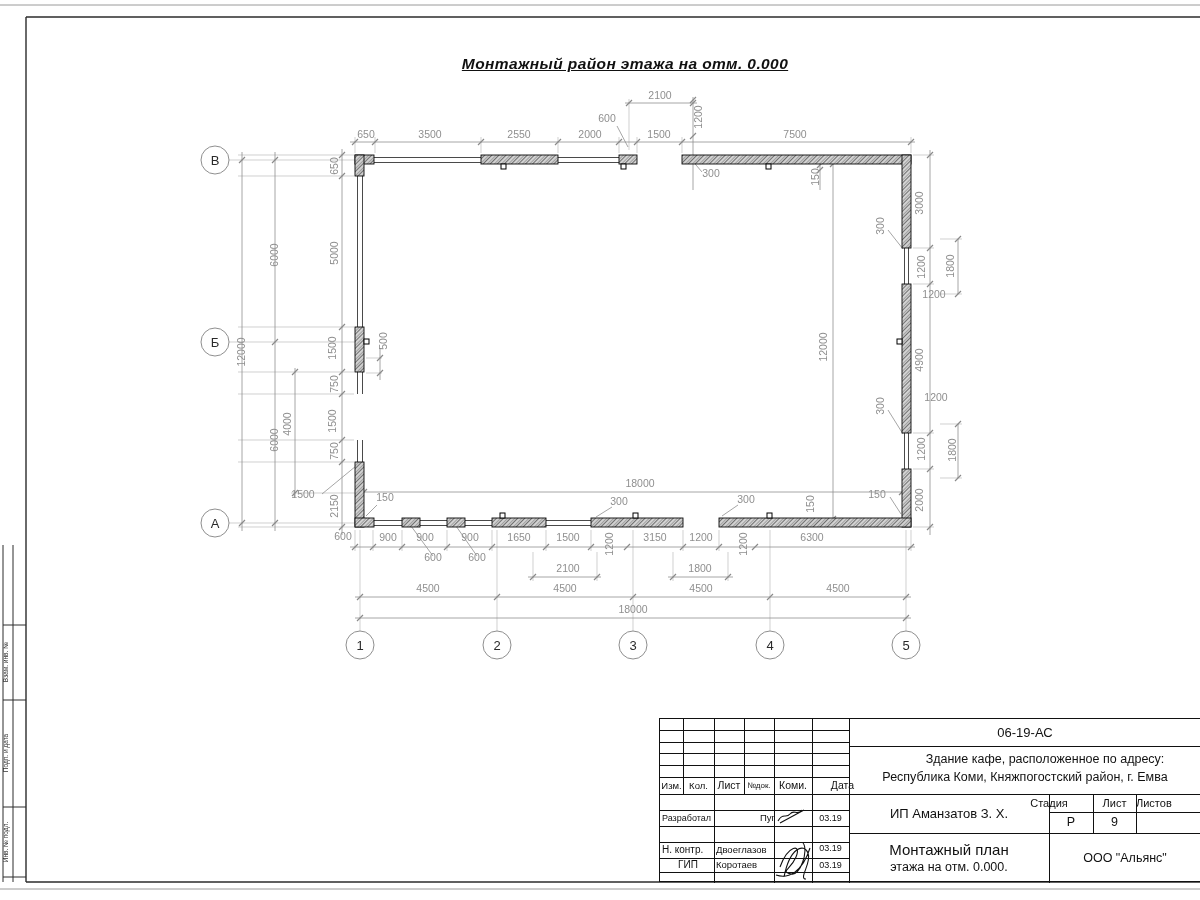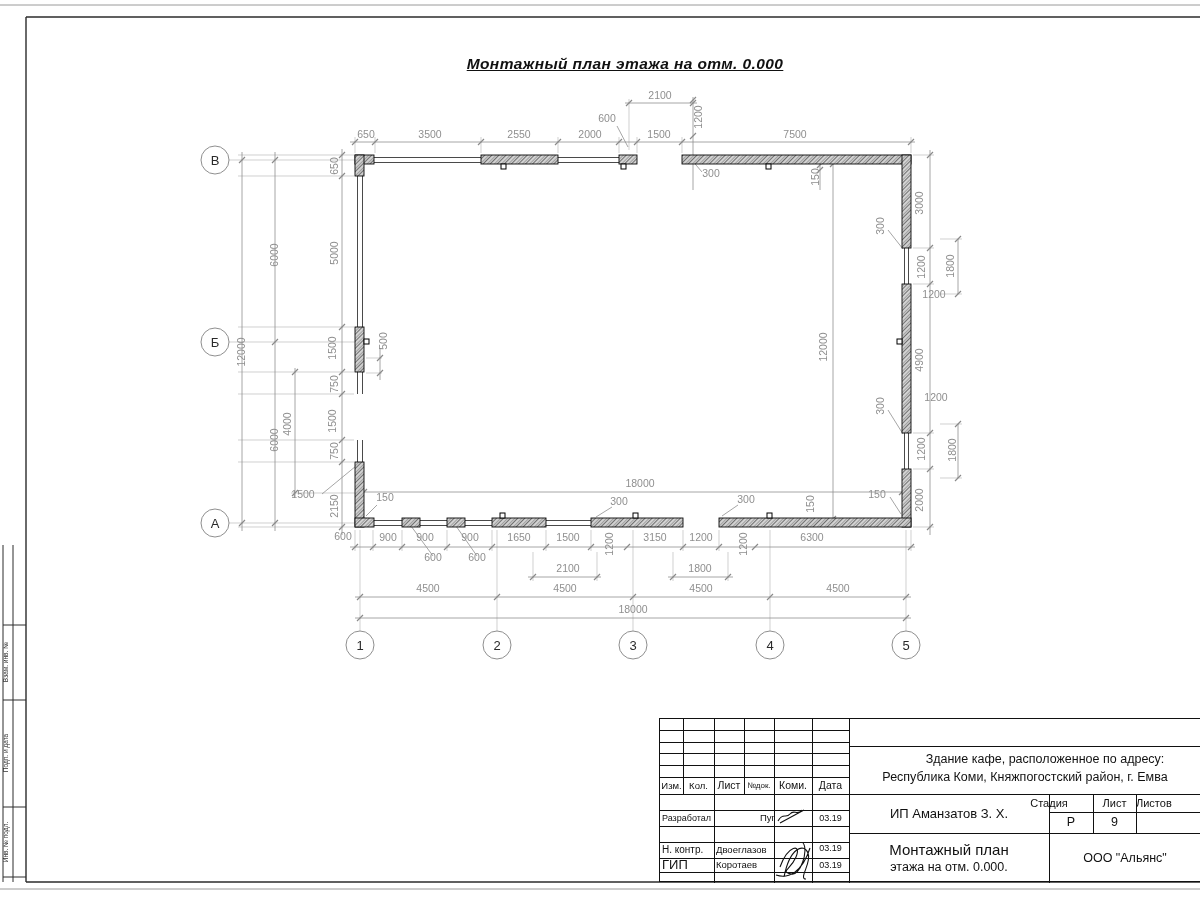--- a/index.html
+++ b/index.html
@@ -221,21 +221,21 @@
           <text x="906" y="649.5" class="axis">5</text>
         </g>
       </g>
   <g id="frame-labels-layer">
         <text x="8" y="662" class="frame-label" transform="rotate(-90 8 662)">Взам. инв. №</text>
         <text x="8" y="753" class="frame-label" transform="rotate(-90 8 753)">Подп. и дата</text>
         <text x="8" y="842" class="frame-label" transform="rotate(-90 8 842)">Инв. № подл.</text>
       </g>
 </svg>
 
-<div class="plan-title">Монтажный план этажа на отм. 0.000</div>
+<div class="plan-title">Монтажный район этажа на отм. 0.000</div>
 
 <div class="tblock">
 
   <div class="vl b" style="left:189px;top:0;height:164px;"></div>
   <div class="vl" style="left:23px;top:0;height:75px;"></div>
   <div class="vl" style="left:54px;top:0;height:164px;"></div>
   <div class="vl" style="left:84px;top:0;height:75px;"></div>
   <div class="vl" style="left:114px;top:0;height:164px;"></div>
   <div class="vl" style="left:152px;top:0;height:164px;"></div>
   <div class="vl" style="left:389px;top:75px;height:89px;"></div>
@@ -255,37 +255,38 @@
   <div class="hl" style="left:0;top:153px;width:189px;"></div>
   <div class="hl b" style="left:189px;top:27px;width:352px;"></div>
   <div class="hl b" style="left:189px;top:114px;width:352px;"></div>
   <div class="hl" style="left:389px;top:93px;width:152px;"></div>
 
   <div class="cell" style="left:0;top:58px;width:23px;height:17px;font-size:9.5px;line-height:17px;">Изм.</div>
   <div class="cell" style="left:23px;top:58px;width:31px;height:17px;font-size:9.5px;line-height:17px;">Кол.</div>
   <div class="cell" style="left:54px;top:58px;width:30px;height:17px;font-size:10.5px;line-height:17px;">Лист</div>
   <div class="cell" style="left:84px;top:58px;width:30px;height:17px;font-size:8px;line-height:17px;">№док.</div>
   <div class="cell" style="left:114px;top:58px;width:38px;height:17px;font-size:10.5px;line-height:17px;">Коми.</div>
-  <div class="cell" style="left:152px;top:58px;width:37px;height:17px;font-size:10.5px;line-height:17px;">Дата</div>
+  <div class="cell" style="left:164px;top:58px;width:37px;height:17px;font-size:10.5px;line-height:17px;">Дата</div>
 
   <div class="cell" style="left:2px;top:91px;width:52px;height:16px;font-size:9px;line-height:16px;text-align:left;">Разработал</div>
   <div class="cell" style="left:56px;top:91px;width:58px;height:16px;font-size:9.5px;line-height:16px;text-align:left;padding-left:44px;">Пупков</div>
   <div class="cell" style="left:152px;top:91px;width:37px;height:16px;font-size:9px;line-height:16px;">03.19</div>
   <div class="cell" style="left:2px;top:123px;width:52px;height:16px;font-size:10px;line-height:16px;text-align:left;">Н. контр.</div>
   <div class="cell" style="left:56px;top:123px;width:58px;height:16px;font-size:9.5px;line-height:16px;text-align:left;">Двоеглазов</div>
   <div class="cell" style="left:152px;top:121px;width:37px;height:16px;font-size:9px;line-height:16px;">03.19</div>
-  <div class="cell" style="left:2px;top:139px;width:52px;height:14px;font-size:13px;line-height:14px;text-align:left;">ГИП</div>
+  <div class="cell" style="left:2px;top:139px;width:52px;height:14px;font-size:10px;line-height:14px;text-align:center;">ГИП</div>
   <div class="cell" style="left:56px;top:139px;width:58px;height:14px;font-size:9.5px;line-height:14px;text-align:left;">Коротаев</div>
   <div class="cell" style="left:152px;top:139px;width:37px;height:14px;font-size:9px;line-height:14px;">03.19</div>
 
   <svg style="left:110px;top:84px;position:absolute;" width="46" height="78">
     <path d="M8 18c5-9 8-2 12-7s7 2 12-4 M10 20l24-13" stroke="#111" stroke-width="1.1" fill="none"></path>
     <path d="M10 64c8-22 22-24 16-10s-16 14-5 17c9 3 18-24 12-31 M6 72c12 4 26-2 34-27 M14 74c6-30 20-34 24-24s-10 26-2 26" stroke="#111" stroke-width="1.1" fill="none"></path>
   </svg>
 
+  <div class="cell" style="left:189px;top:0;width:352px;height:27px;font-size:13px;line-height:27px;">06-19-АС</div>
   <div class="cell" style="left:189px;top:30px;width:352px;height:20px;font-size:12.5px;line-height:20px;padding-left:40px;">Здание кафе, расположенное по адресу:</div>
   <div class="cell" style="left:189px;top:48px;width:352px;height:20px;font-size:12.5px;line-height:20px;">Республика Коми, Княжпогостский район, г. Емва</div>
   <div class="cell" style="left:189px;top:75px;width:200px;height:39px;font-size:13px;line-height:39px;">ИП Аманзатов З. Х.</div>
 
   <div class="cell" style="left:367px;top:75px;width:44px;height:18px;font-size:11px;line-height:18px;">Стадия</div>
   <div class="cell" style="left:433px;top:75px;width:43px;height:18px;font-size:11px;line-height:18px;">Лист</div>
   <div class="cell" style="left:476px;top:75px;width:65px;height:18px;font-size:11px;line-height:18px;text-align:left;padding-left:0;">Листов</div>
   <div class="cell" style="left:389px;top:93px;width:44px;height:21px;font-size:12.5px;line-height:21px;">Р</div>
   <div class="cell" style="left:433px;top:93px;width:43px;height:21px;font-size:12.5px;line-height:21px;">9</div>
   <div class="cell" style="left:476px;top:93px;width:65px;height:21px;font-size:12.5px;line-height:21px;"></div>

